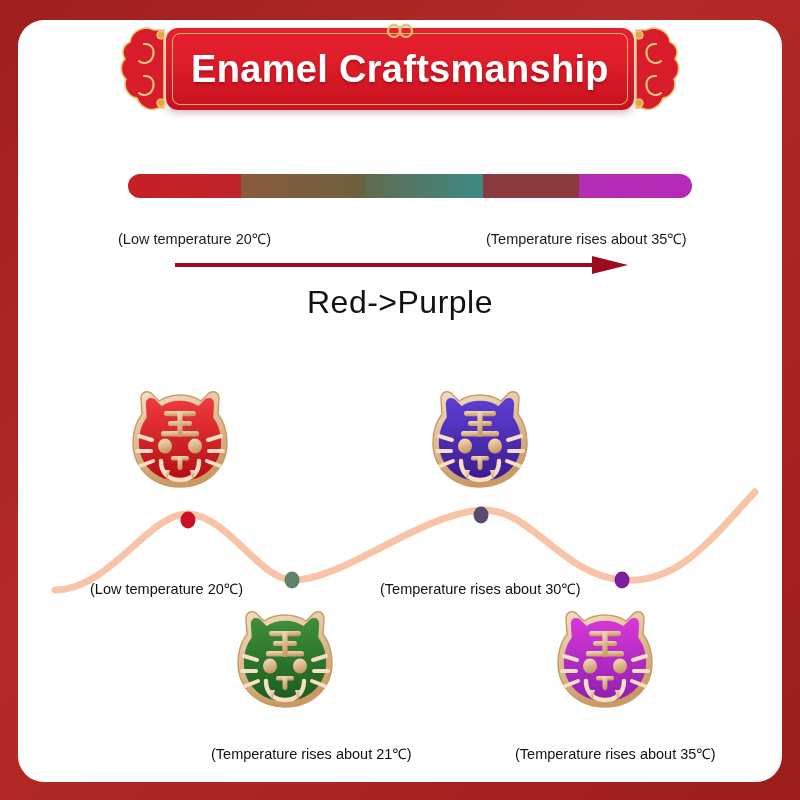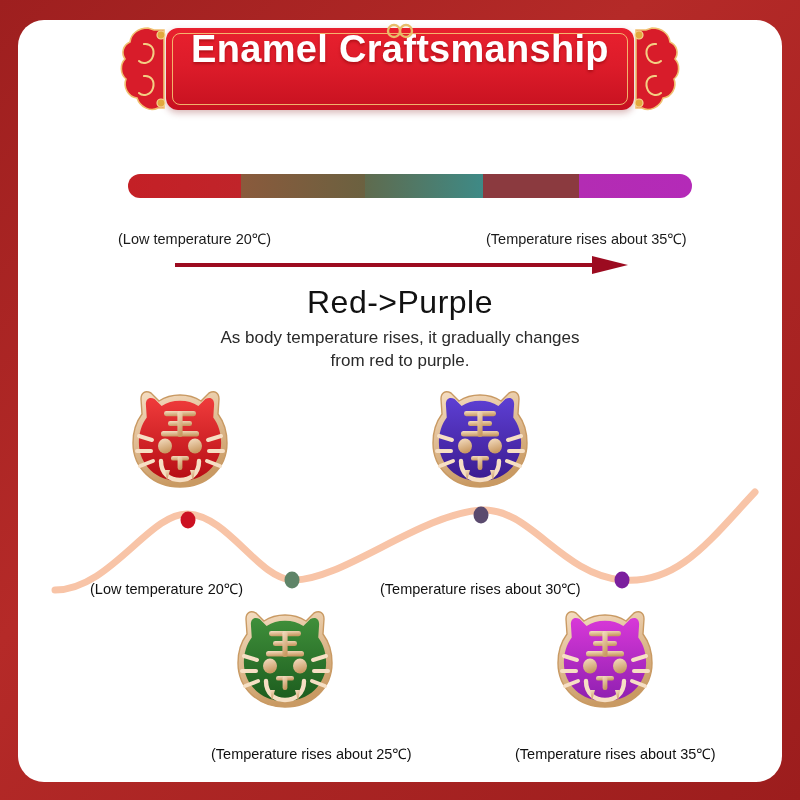--- a/index.html
+++ b/index.html
@@ -25,21 +25,21 @@
   
   .banner-wrap {
     position: absolute;
     left: 0; right: 0; top: 22px;
     height: 94px;
     display: flex; align-items: center; justify-content: center;
   }
   .banner {
     position: relative;
     width: 548px; height: 82px;
-    display: flex; justify-content: center;
+    display: flex; align-items: center; justify-content: center;
   }
   .banner-body {
     position: absolute;
     left: 40px; right: 40px; top: 0; bottom: 0;
     border-radius: 12px;
     background: linear-gradient(180deg, #e8202e 0%, #dd1c2a 45%, #c71120 100%);
     box-shadow: 0 3px 7px rgba(120,0,0,.28);
   }
   .banner-body::before {
     content:""; position:absolute; left:6px; right:6px; top:5px; bottom:5px;
@@ -170,38 +170,34 @@
       <div class="seg" style="width: 20%; background: linear-gradient(90deg, rgb(179, 44, 179), rgb(180, 42, 184));"></div>
     </div>
 
   <div class="scale-label low">(Low temperature 20℃)</div>
   <div class="scale-label high">(Temperature rises about 35℃)</div>
 
   <div class="arrow-line"></div>
   <div class="arrow-head"></div>
 
   <div class="headline">Red-&gt;Purple</div>
-  <div class="subline">
-    <span>As body temperature rises, it gradually changes</span>
-    <span>from red to purple.</span>
-  </div>
 
   <svg class="wave-svg" viewBox="0 0 800 140">
     <path id="wave-path" fill="none" stroke-linecap="round" d="M 55 120 C 110 120 150 42 188 44 C 228 46 258 108 292 110 C 340 112 420 44 481 40 C 530 37 560 104 622 110 C 678 115 710 70 755 22" stroke="#f8c4a7" stroke-width="7"></path>
     <g id="wave-dots">
         <ellipse cx="188" cy="50" rx="7.5" ry="8.5" fill="#cc1122"></ellipse>
         <ellipse cx="292" cy="110" rx="7.5" ry="8.5" fill="#5f8468"></ellipse>
         <ellipse cx="481" cy="45" rx="7.5" ry="8.5" fill="#5a4a6e"></ellipse>
         <ellipse cx="622" cy="110" rx="7.5" ry="8.5" fill="#7b1f9e"></ellipse>
       </g>
   </svg>
 
   <div class="wave-label l1">(Low temperature 20℃)</div>
   <div class="wave-label l2">(Temperature rises about 30℃)</div>
-  <div class="wave-label l3">(Temperature rises about 25℃)</div>
+  <div class="wave-label l3">(Temperature rises about 21℃)</div>
   <div class="wave-label l4">(Temperature rises about 35℃)</div>
 
   <div class="pin p1"><svg viewBox="0 0 104 108" width="104" height="108">
         <defs>
           <linearGradient id="face0" x1="0" y1="0" x2="0" y2="1">
             <stop offset="0%" stop-color="#ef3b3b"></stop>
             <stop offset="100%" stop-color="#b50d14"></stop>
           </linearGradient>
           <linearGradient id="gold0" x1="0" y1="0" x2="0.3" y2="1">
             <stop offset="0%" stop-color="#f6dfc4"></stop>

